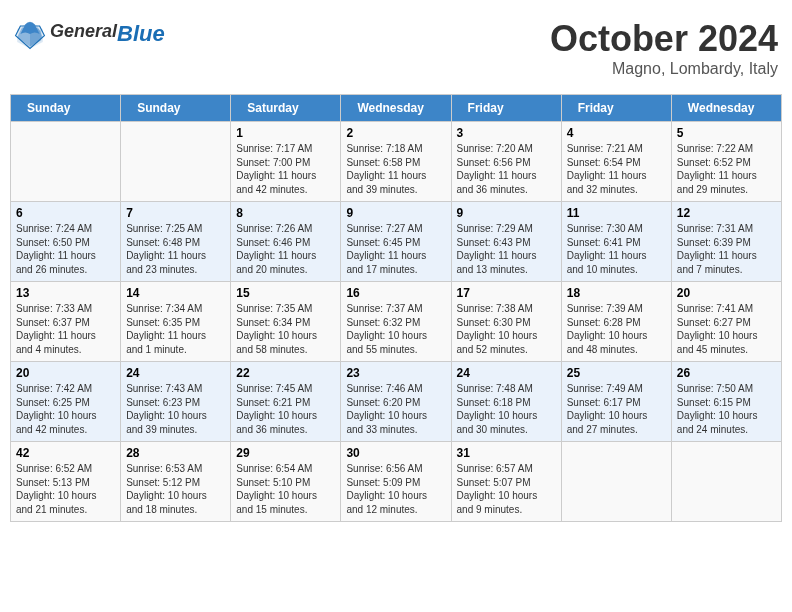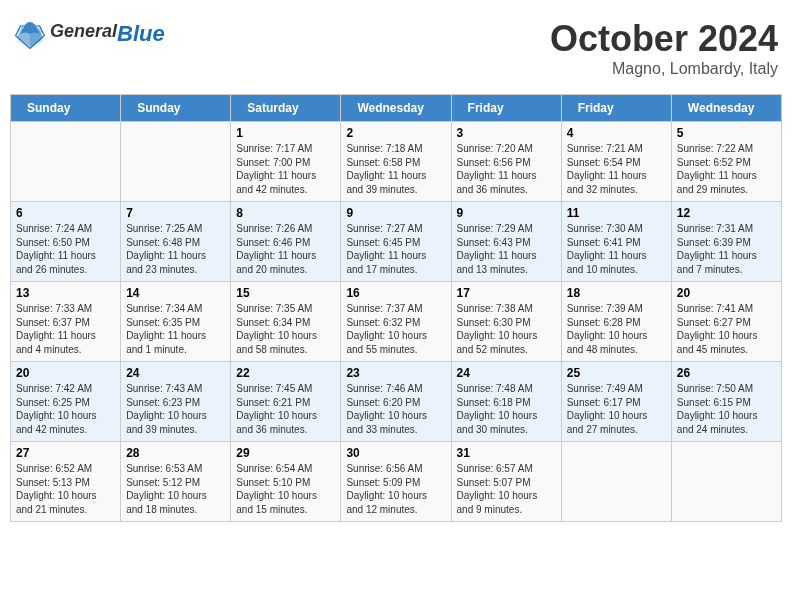--- a/index.html
+++ b/index.html
@@ -240,21 +240,21 @@
           <div class="day-number">25</div>
           <div class="day-info">Sunrise: 7:49 AM<br>Sunset: 6:17 PM<br>Daylight: 10 hours and 27 minutes.</div>
         </td>
         <td>
           <div class="day-number">26</div>
           <div class="day-info">Sunrise: 7:50 AM<br>Sunset: 6:15 PM<br>Daylight: 10 hours and 24 minutes.</div>
         </td>
       </tr>
       <tr>
         <td>
-          <div class="day-number">27</div>
+          <div class="day-number">42</div>
           <div class="day-info">Sunrise: 6:52 AM<br>Sunset: 5:13 PM<br>Daylight: 10 hours and 21 minutes.</div>
         </td>
         <td>
           <div class="day-number">28</div>
           <div class="day-info">Sunrise: 6:53 AM<br>Sunset: 5:12 PM<br>Daylight: 10 hours and 18 minutes.</div>
         </td>
         <td>
           <div class="day-number">29</div>
           <div class="day-info">Sunrise: 6:54 AM<br>Sunset: 5:10 PM<br>Daylight: 10 hours and 15 minutes.</div>
         </td>

